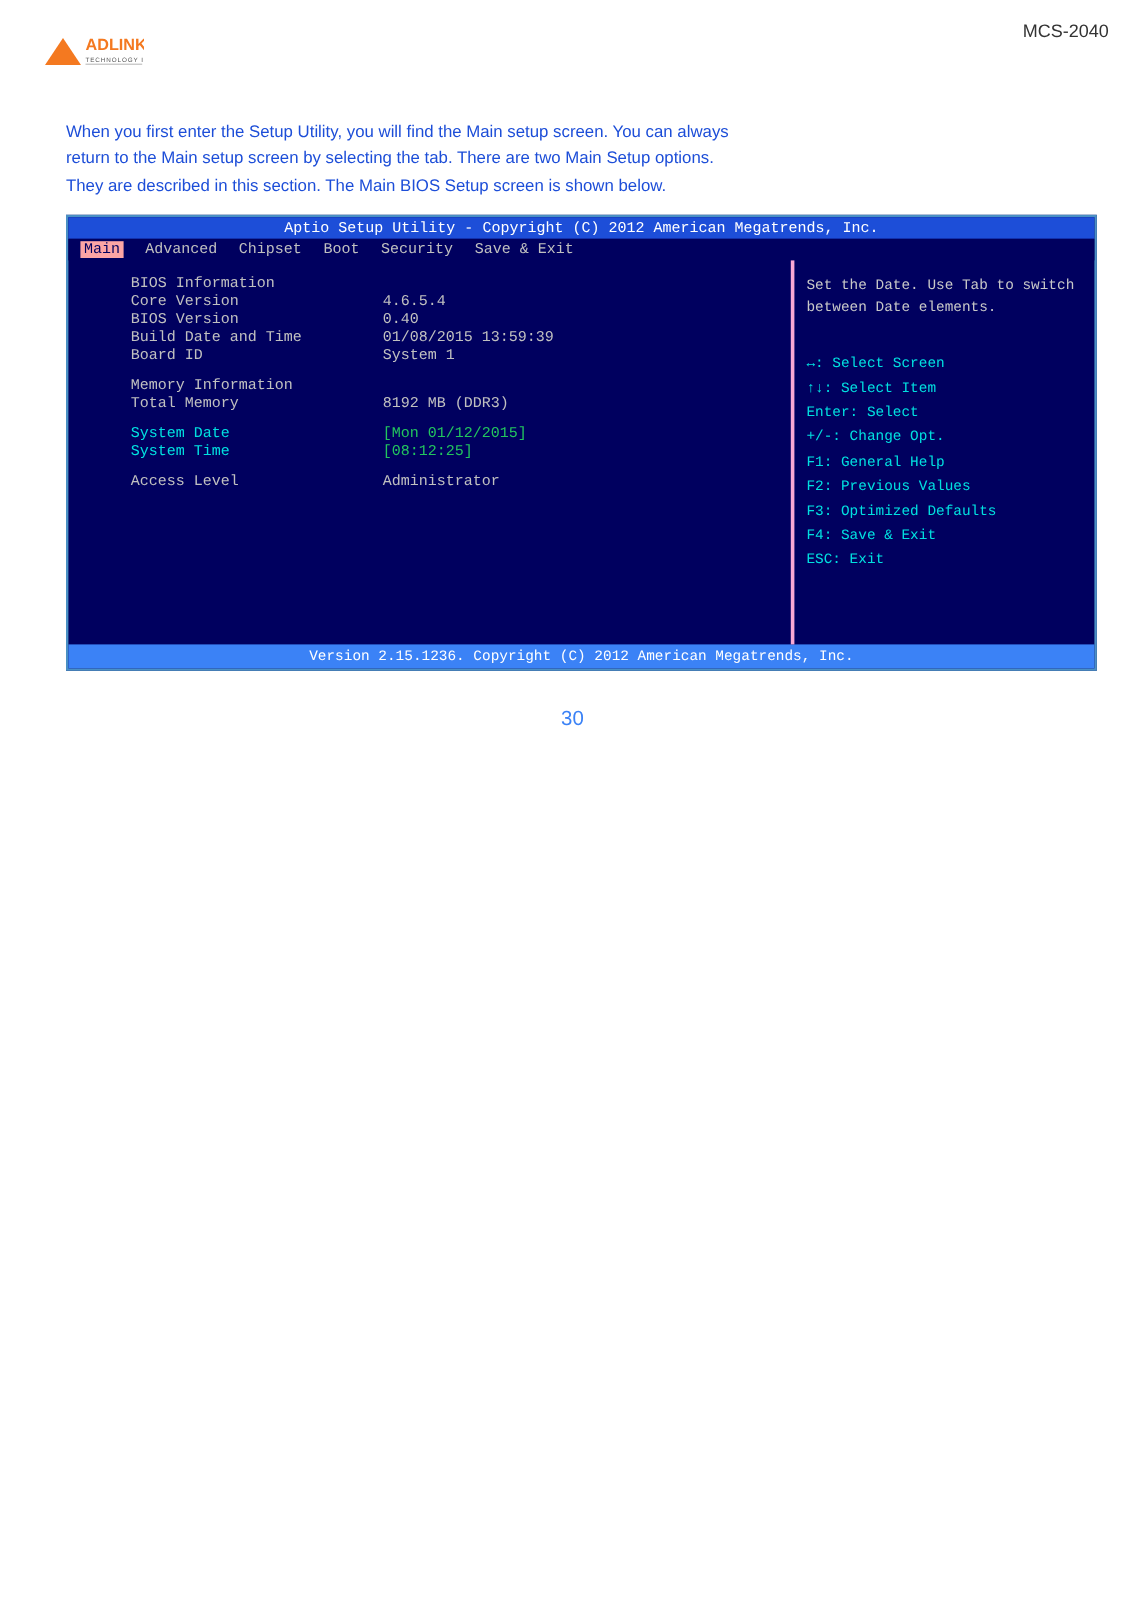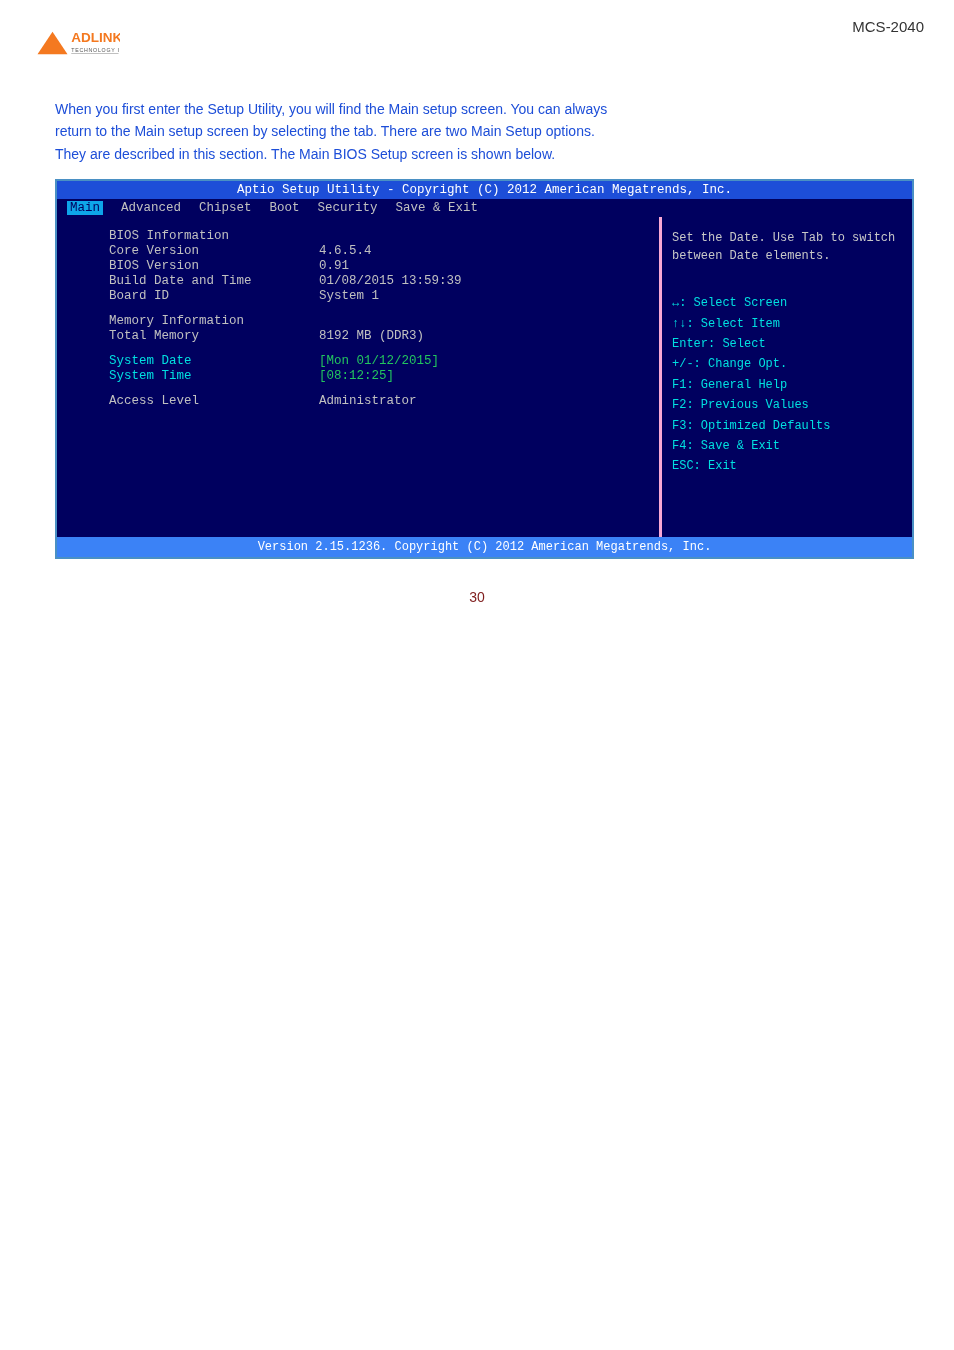--- a/index.html
+++ b/index.html
@@ -58,21 +58,21 @@
       padding: 2px 10px;
       display: flex;
       gap: 18px;
       font-size: 12.5px;
       font-family: 'Courier New', Courier, monospace;
     }
     .bios-menu-item {
       color: #c0c0c0;
     }
     .bios-menu-item.active {
-      background: #0ea5e9;
+      background: #fca5a5;
       color: #00005f;
       padding: 0 3px;
     }
     .bios-content {
       display: flex;
       min-height: 320px;
     }
     .bios-left {
       flex: 1;
       padding: 12px 10px 12px 12px;
@@ -124,22 +124,22 @@
     }
     .keys-help {
       color: #00e0e0;
       font-size: 12px;
       line-height: 1.7;
       font-family: 'Courier New', Courier, monospace;
     }
     .page-number {
       text-align: center;
       margin-top: 30px;
-      font-size: 14px;
-      color: #7f1d1d;
+      font-size: 17px;
+      color: #3b82f6;
     }
   </style>
 </head>
 <body>
 
 <div class="header">
   <div class="logo-area">
 
     <svg class="logo-svg" viewBox="0 0 120 60" xmlns="http://www.w3.org/2000/svg">
 
@@ -178,21 +178,21 @@
     <div class="bios-left">
       <div class="bios-row">
         <span class="bios-label">BIOS Information</span>
       </div>
       <div class="bios-row">
         <span class="bios-label">Core Version</span>
         <span class="bios-value">4.6.5.4</span>
       </div>
       <div class="bios-row">
         <span class="bios-label">BIOS Version</span>
-        <span class="bios-value">0.91</span>
+        <span class="bios-value">0.40</span>
       </div>
       <div class="bios-row">
         <span class="bios-label">Build Date and Time</span>
         <span class="bios-value">01/08/2015 13:59:39</span>
       </div>
       <div class="bios-row">
         <span class="bios-label">Board ID</span>
         <span class="bios-value">System 1</span>
       </div>
 

